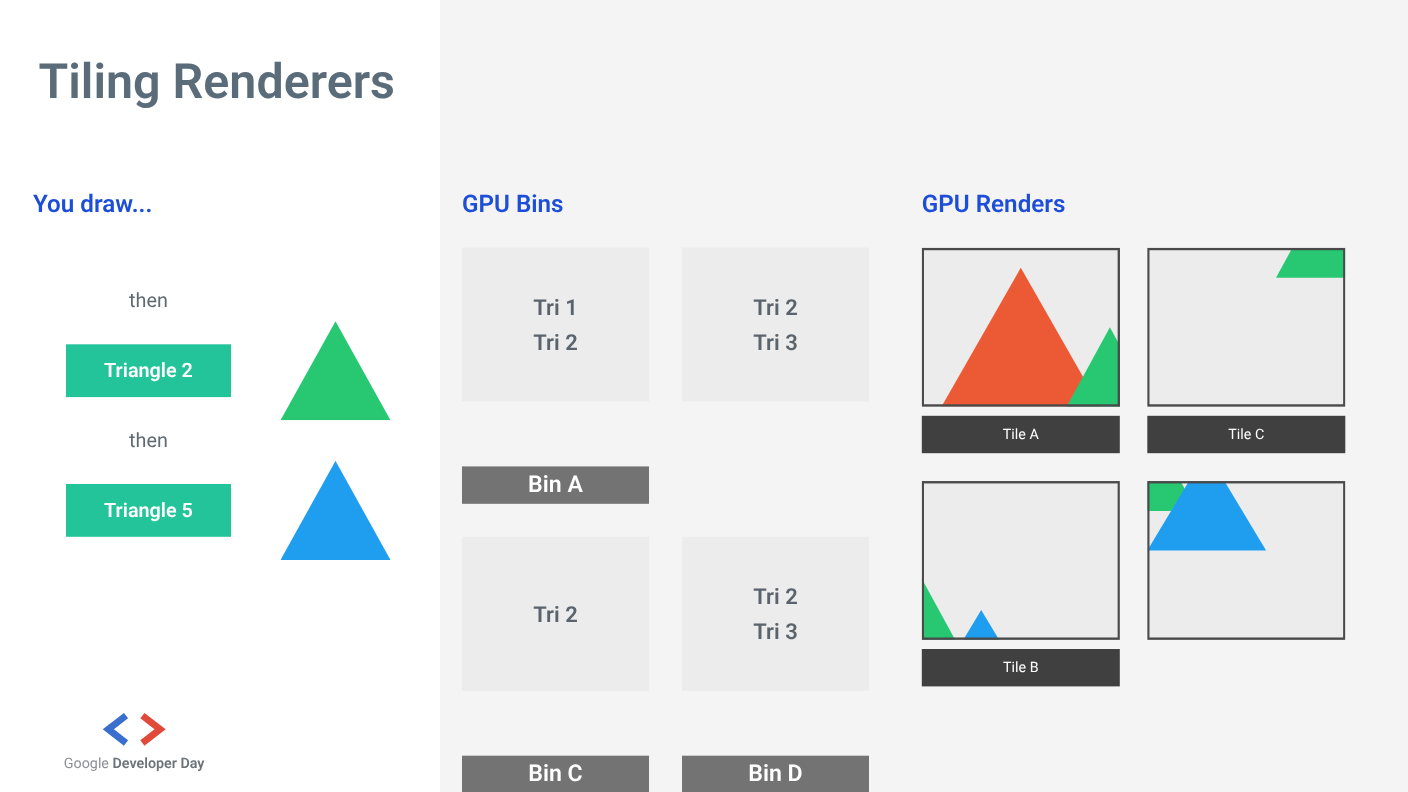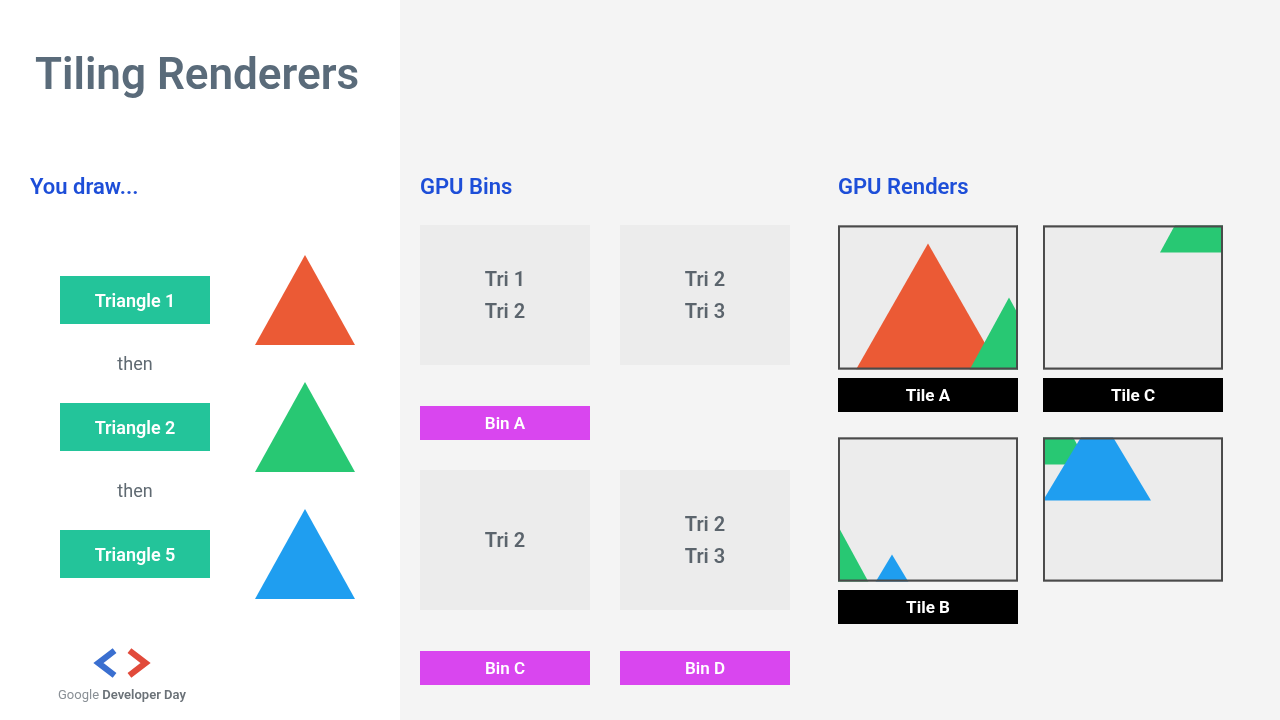--- a/index.html
+++ b/index.html
@@ -39,60 +39,54 @@
   
   .bins { position: absolute; left: 420px; top: 225px; width: 370px; }
   .bin-grid { display: grid; grid-template-columns: 170px 170px; gap: 30px; }
   .bin-cell { display: flex; flex-direction: column; gap: 37px; }
   .bin-box {
     height: 140px; background: #ececec;
     display: flex; flex-direction: column; align-items: center; justify-content: center;
     font-size: 20px; font-weight: 600; color: #5b646c; gap: 8px;
   }
   .bin-label {
-    height: 34px; background: #d946ef; color: #fff;
+    height: 34px; background: #737373; color: #fff;
     display: flex; align-items: center; justify-content: center;
-    font-size: 17px; font-weight: 600; margin-top: 4px;
+    font-size: 21px; font-weight: 600; margin-top: 22px;
   }
 
   
   .renders { position: absolute; left: 838px; top: 225px; width: 400px; }
   .rend-grid { display: grid; grid-template-columns: 180px 180px; gap: 25px; }
   .tile-cell { display: flex; flex-direction: column; }
   .tile-svg { width: 180px; height: 145px; }
   .tile-label {
-    height: 34px; background: #000000; color: #fff;
+    height: 34px; background: #404040; color: #fff;
     display: flex; align-items: center; justify-content: center;
-    font-size: 17px; font-weight: 700; margin-top: 8px;
+    font-size: 13px; font-weight: 400; margin-top: 8px;
   }
 
   
   .footer { position: absolute; left: 58px; bottom: 18px; display: flex; flex-direction: column; align-items: center; gap: 4px; text-align: right; }
   .footer svg { width: 62px; height: 40px; }
   .footer-txt { font-size: 13px; color: #8a9096; }
   .footer-txt .dev { font-weight: 600; color: #6b7278; }
 </style>
 </head>
 <body>
 
 <div class="left-white"></div>
 
 <div class="title">Tiling Renderers</div>
 
 <div class="section-head sh-draw">You draw...</div>
 <div class="section-head sh-bins">GPU Bins</div>
 <div class="section-head sh-render">GPU Renders</div>
 
 <div class="draw-col">
-  <div class="tri-row">
-    <div class="tri-btn">Triangle 1</div>
-    <svg class="big-tri" width="100" height="90">
-      <polygon points="50,0 100,90 0,90" fill="#eb5a35"></polygon>
-    </svg>
-  </div>
   <div class="then">then</div>
   <div class="tri-row">
     <div class="tri-btn">Triangle 2</div>
     <svg class="big-tri" width="100" height="90">
       <polygon points="50,0 100,90 0,90" fill="#28c873"></polygon>
     </svg>
   </div>
   <div class="then">then</div>
   <div class="tri-row">
     <div class="tri-btn">Triangle 5</div>

